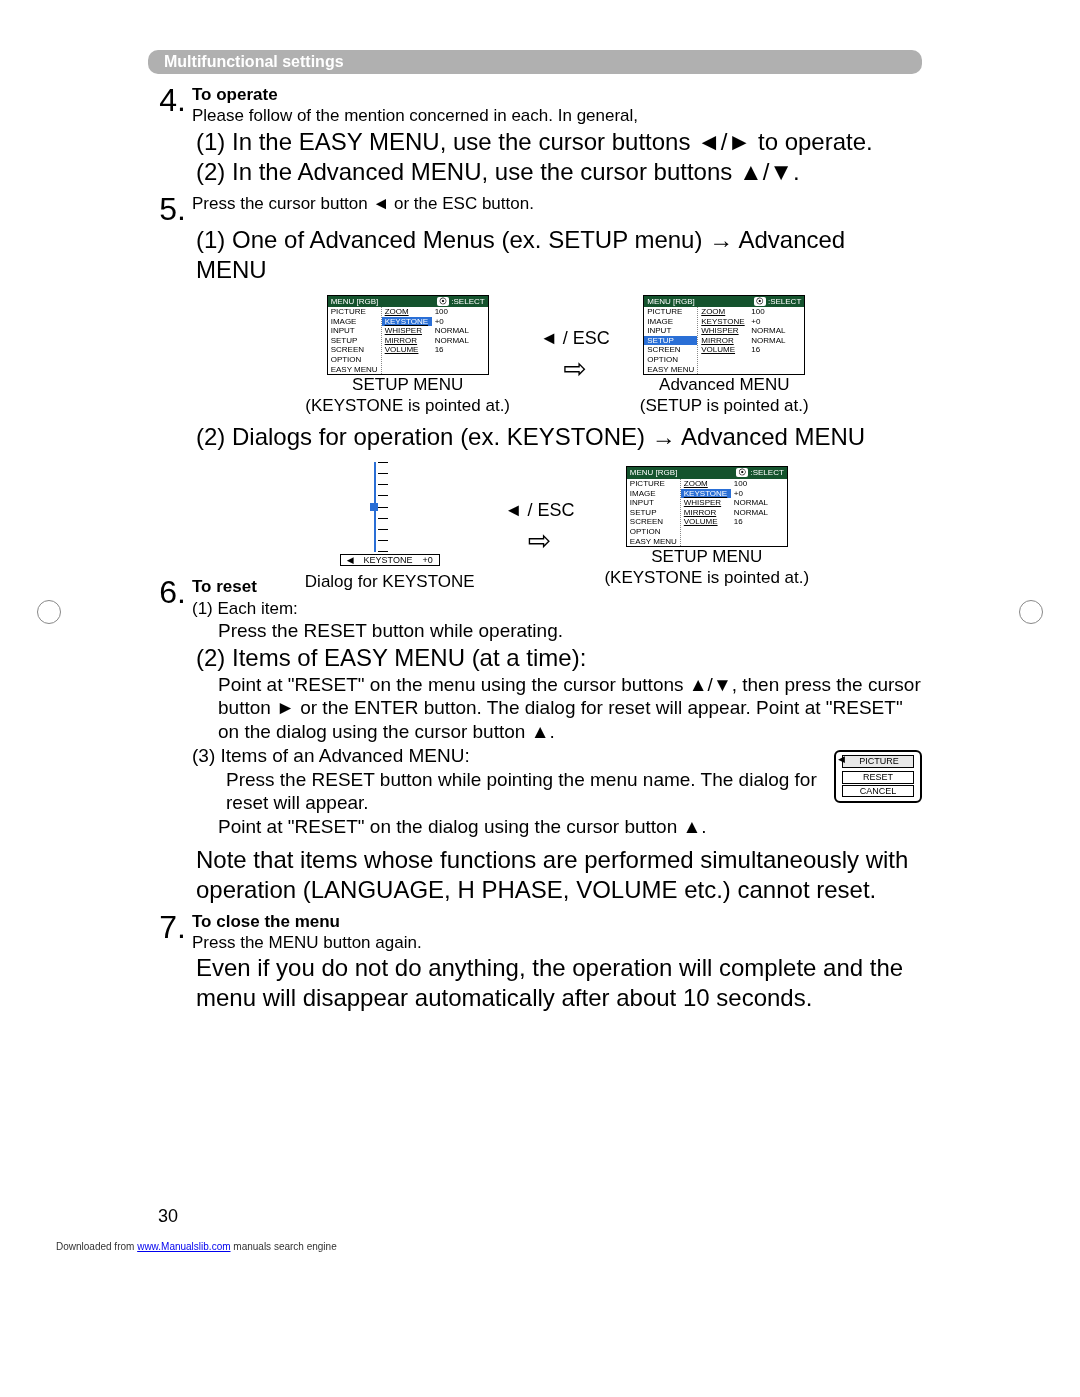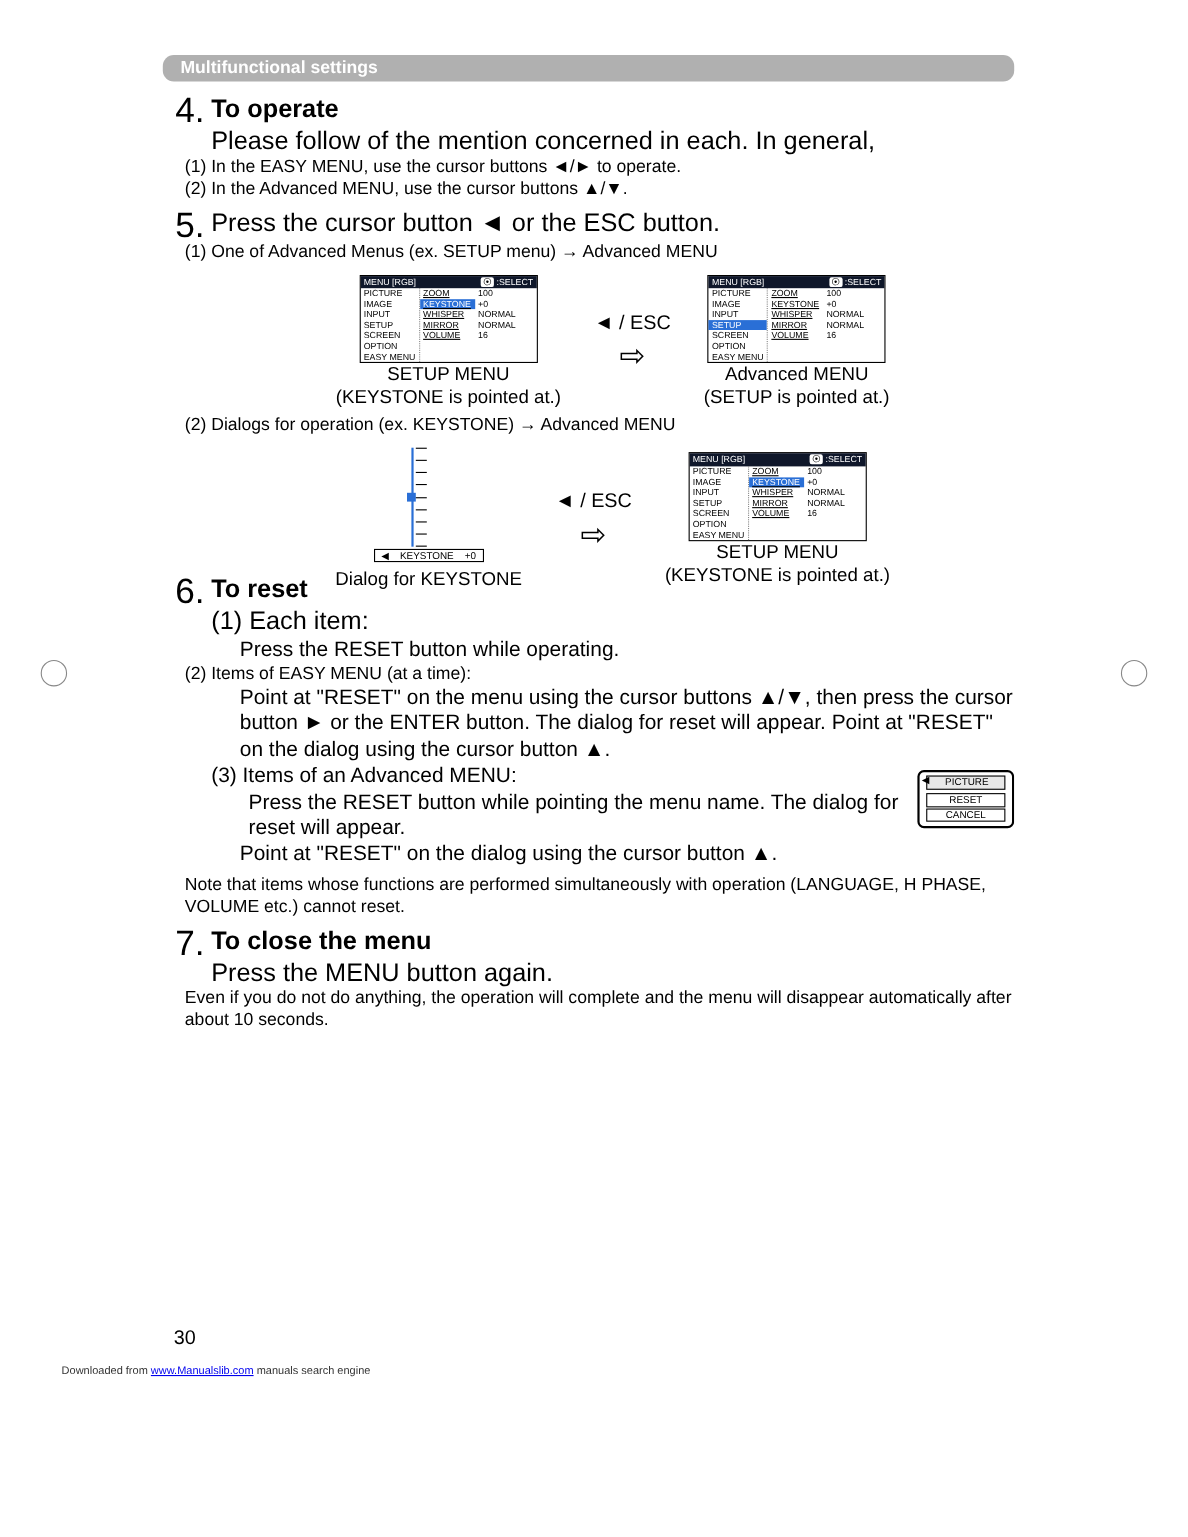--- a/index.html
+++ b/index.html
@@ -35,29 +35,29 @@
   .big-num {
     font-size: 32px;
     font-weight: normal;
     line-height: 1;
     width: 38px;
     text-align: right;
     flex-shrink: 0;
   }
   .num-body {
     margin-left: 6px;
-    font-size: 23px;
+    font-size: 17px;
     line-height: 1.25;
   }
   .num-body .title {
     font-weight: bold;
   }
   .indent {
-    margin-left: 20px;
-    font-size: 16px;
+    margin-left: 48px;
+    font-size: 24px;
     line-height: 1.25;
   }
   .sub-indent {
     margin-left: 70px;
     font-size: 19px;
     line-height: 1.25;
   }
   .caption {
     text-align: left;
     font-size: 17px;
@@ -90,21 +90,21 @@
   }
   
   .osd {
     border: 1px solid #000;
     background: #fff;
     width: 160px;
     font-size: 8px;
     line-height: 1.2;
   }
   .osd-head {
-    background: #0f172a;
+    background: #14532d;
     color: #fff;
     display: flex;
     justify-content: space-between;
     padding: 1px 3px;
     font-size: 8px;
   }
   .osd-head .sel {
     background: #fff;
     color: #000;
     padding: 0 2px;

